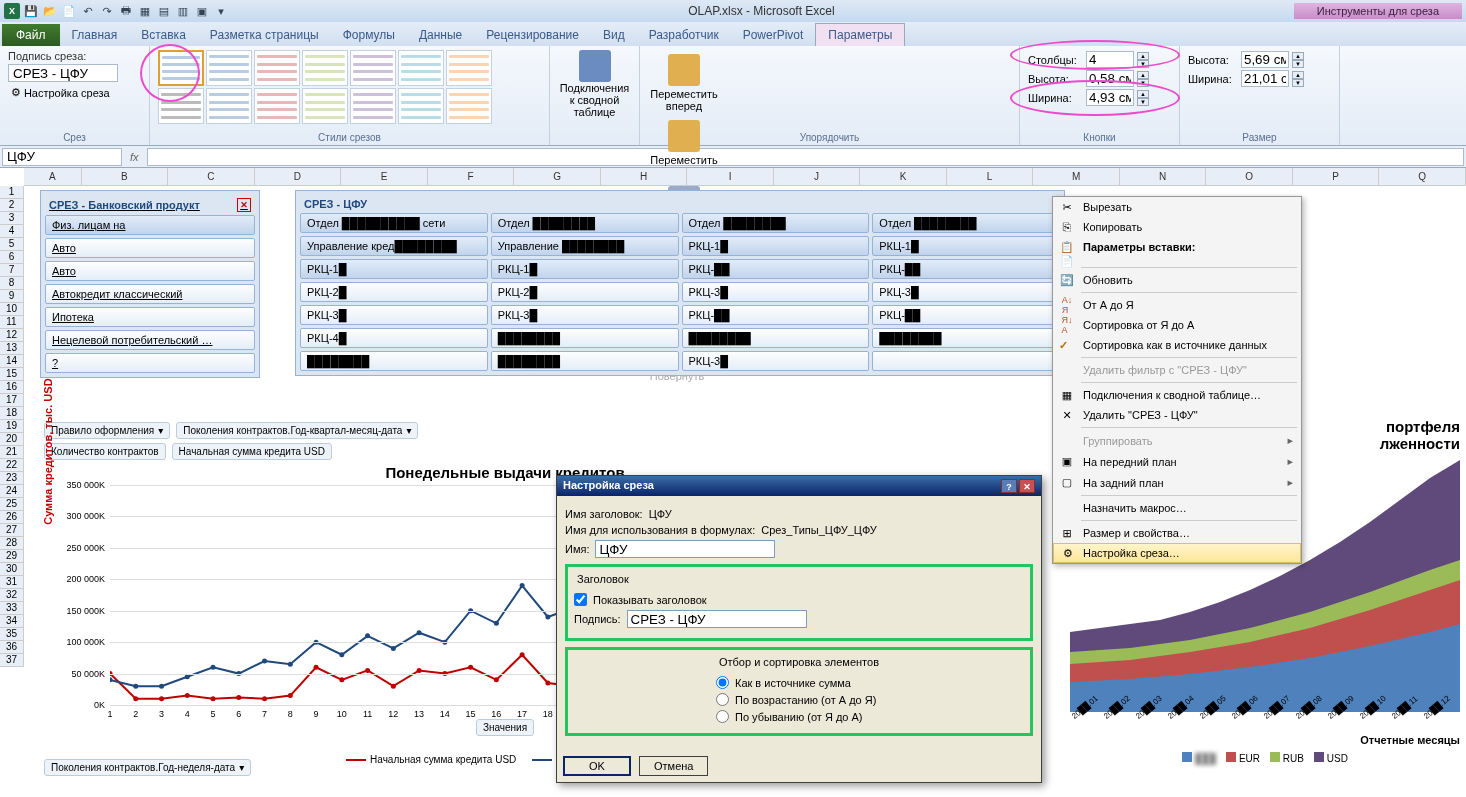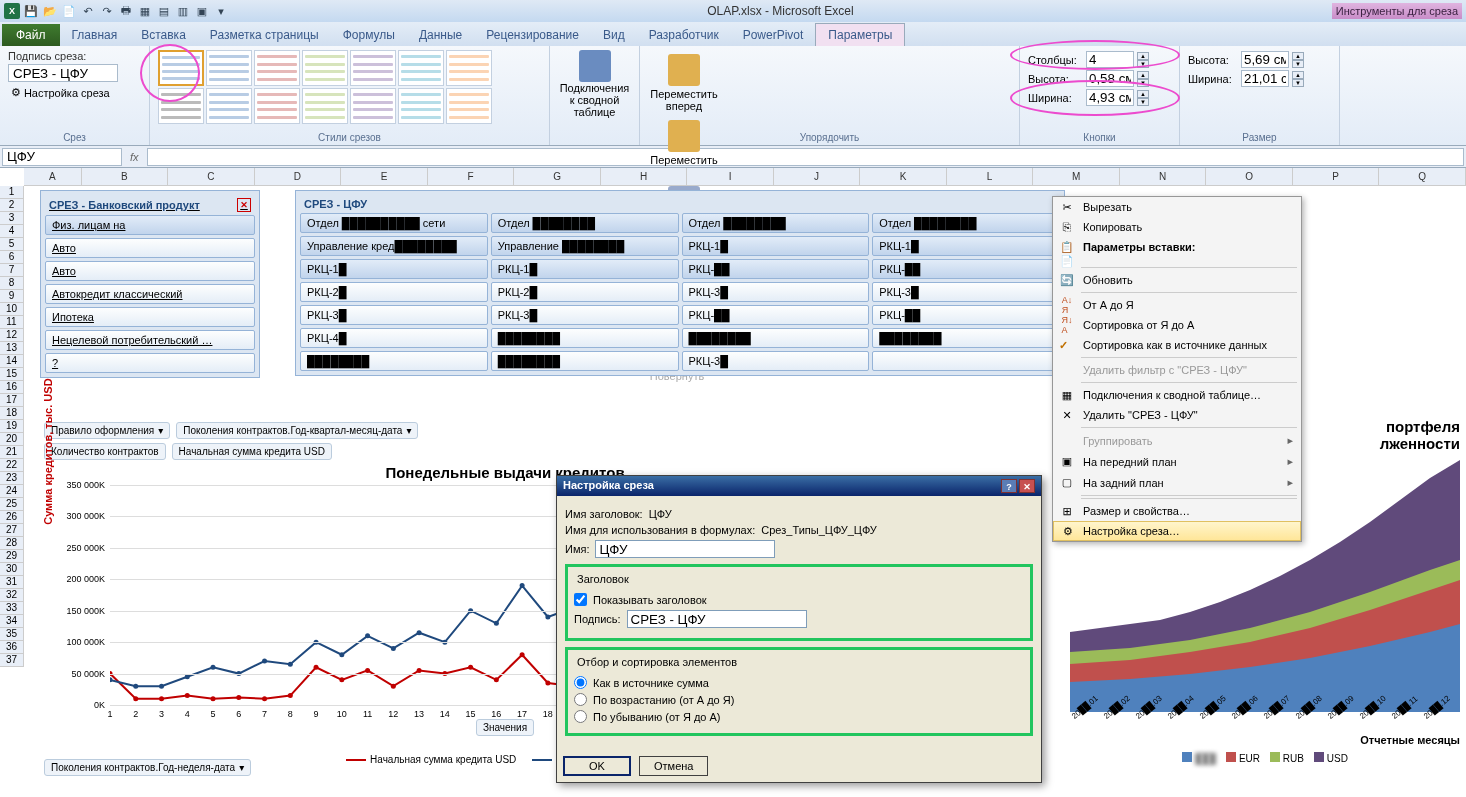--- a/index.html
+++ b/index.html
@@ -1,21 +1,21 @@
 <!DOCTYPE html>
 <html><head>
 <meta charset="utf-8">
 <style>
 * { margin:0; padding:0; box-sizing:border-box; font-family:'Segoe UI',Tahoma,sans-serif; }
 body { background:#fff; font-size:11px; width:1466px; height:797px; overflow:hidden; position:relative; }
 .qat { background:linear-gradient(#dfe9f5,#c4d9f0); height:22px; display:flex; align-items:center; padding:0 4px; gap:3px; }
 .qat-icon { width:16px; height:16px; display:inline-flex; align-items:center; justify-content:center; color:#345; }
 .excel-icon { background:#217346; color:#fff; font-weight:bold; font-size:9px; width:16px; height:16px; display:flex; align-items:center; justify-content:center; border-radius:2px;}
 .title-area { flex:1; text-align:center; font-size:12px; color:#333; }
-.context-tab { background:linear-gradient(#e0b4e0,#c88cc8); padding:2px 4px; margin-left:auto; font-size:11px; color:#3a2040; }
+.context-tab { background:linear-gradient(#e0b4e0,#c88cc8); padding:2px 23px; margin-left:auto; font-size:11px; color:#3a2040; }
 .ribbon-tabs { background:linear-gradient(#e4edf7,#d1dff0); height:24px; display:flex; align-items:flex-end; padding-left:2px; }
 .tab-file { background:linear-gradient(#3f7b2f,#2d5a20); color:#fff; padding:4px 14px; font-size:12px; }
 .tab { padding:4px 12px; font-size:12px; color:#3a5a8a; cursor:pointer; }
 .tab.active { background:#f1f5fb; border:1px solid #9ab; border-bottom:none; }
 .tab.ctx { background:#f1e0f1; }
 .ribbon { background:linear-gradient(#f5f8fc,#e3ecf7); height:100px; border-bottom:1px solid #9ab; display:flex; }
 .rgroup { border-right:1px solid #c3d0e0; padding:4px 8px; display:flex; flex-direction:column; position:relative; }
 .rgroup-label { position:absolute; bottom:2px; left:0; right:0; text-align:center; font-size:10px; color:#5a7090; }
 .caption-row { font-size:11px; color:#333; margin-bottom:2px; }
 .cap-input { background:#fff; border:1px solid #abc; padding:1px 4px; width:110px; height:18px; }
@@ -574,21 +574,21 @@
       <div class="fs-legend">Заголовок</div>
       <div class="dlg-row">
           <input type="checkbox" checked="" style="">
           <span>Показывать заголовок</span>
         </div>
       <div class="dlg-row">
           <span>Подпись:</span>
           <input type="text" style="width: 180px;" value="СРЕЗ - ЦФУ">
         </div>
     </div>
-    <div class="fieldset" style="display:flex;gap:20px;">
+    <div class="fieldset" style="display:flex;gap:20px;justify-content:center;">
       <div>
         <div class="fs-legend">Отбор и сортировка элементов</div>
         <div class="dlg-row">
             <input type="radio" checked="" style="">
             <span>Как в источнике сумма</span>
           </div>
         <div class="dlg-row">
             <input type="radio" style="">
             <span>По возрастанию (от А до Я)</span>
           </div>
@@ -661,20 +661,23 @@
       <span class="ctx-icon">▣</span>
       <span>На передний план</span>
       <span class="ctx-arrow">▸</span>
     </div>
   <div class="ctx-item">
       <span class="ctx-icon">▢</span>
       <span>На задний план</span>
       <span class="ctx-arrow">▸</span>
     </div>
   <div class="ctx-sep"></div>
+  <div class="ctx-item">
+      <span>Назначить макрос…</span>
+    </div>
   <div class="ctx-sep"></div>
   <div class="ctx-item">
       <span class="ctx-icon">⊞</span>
       <span>Размер и свойства…</span>
     </div>
   <div class="ctx-item hover">
       <span class="ctx-icon">⚙</span>
       <span>Настройка среза…</span>
     </div>
 </div>

